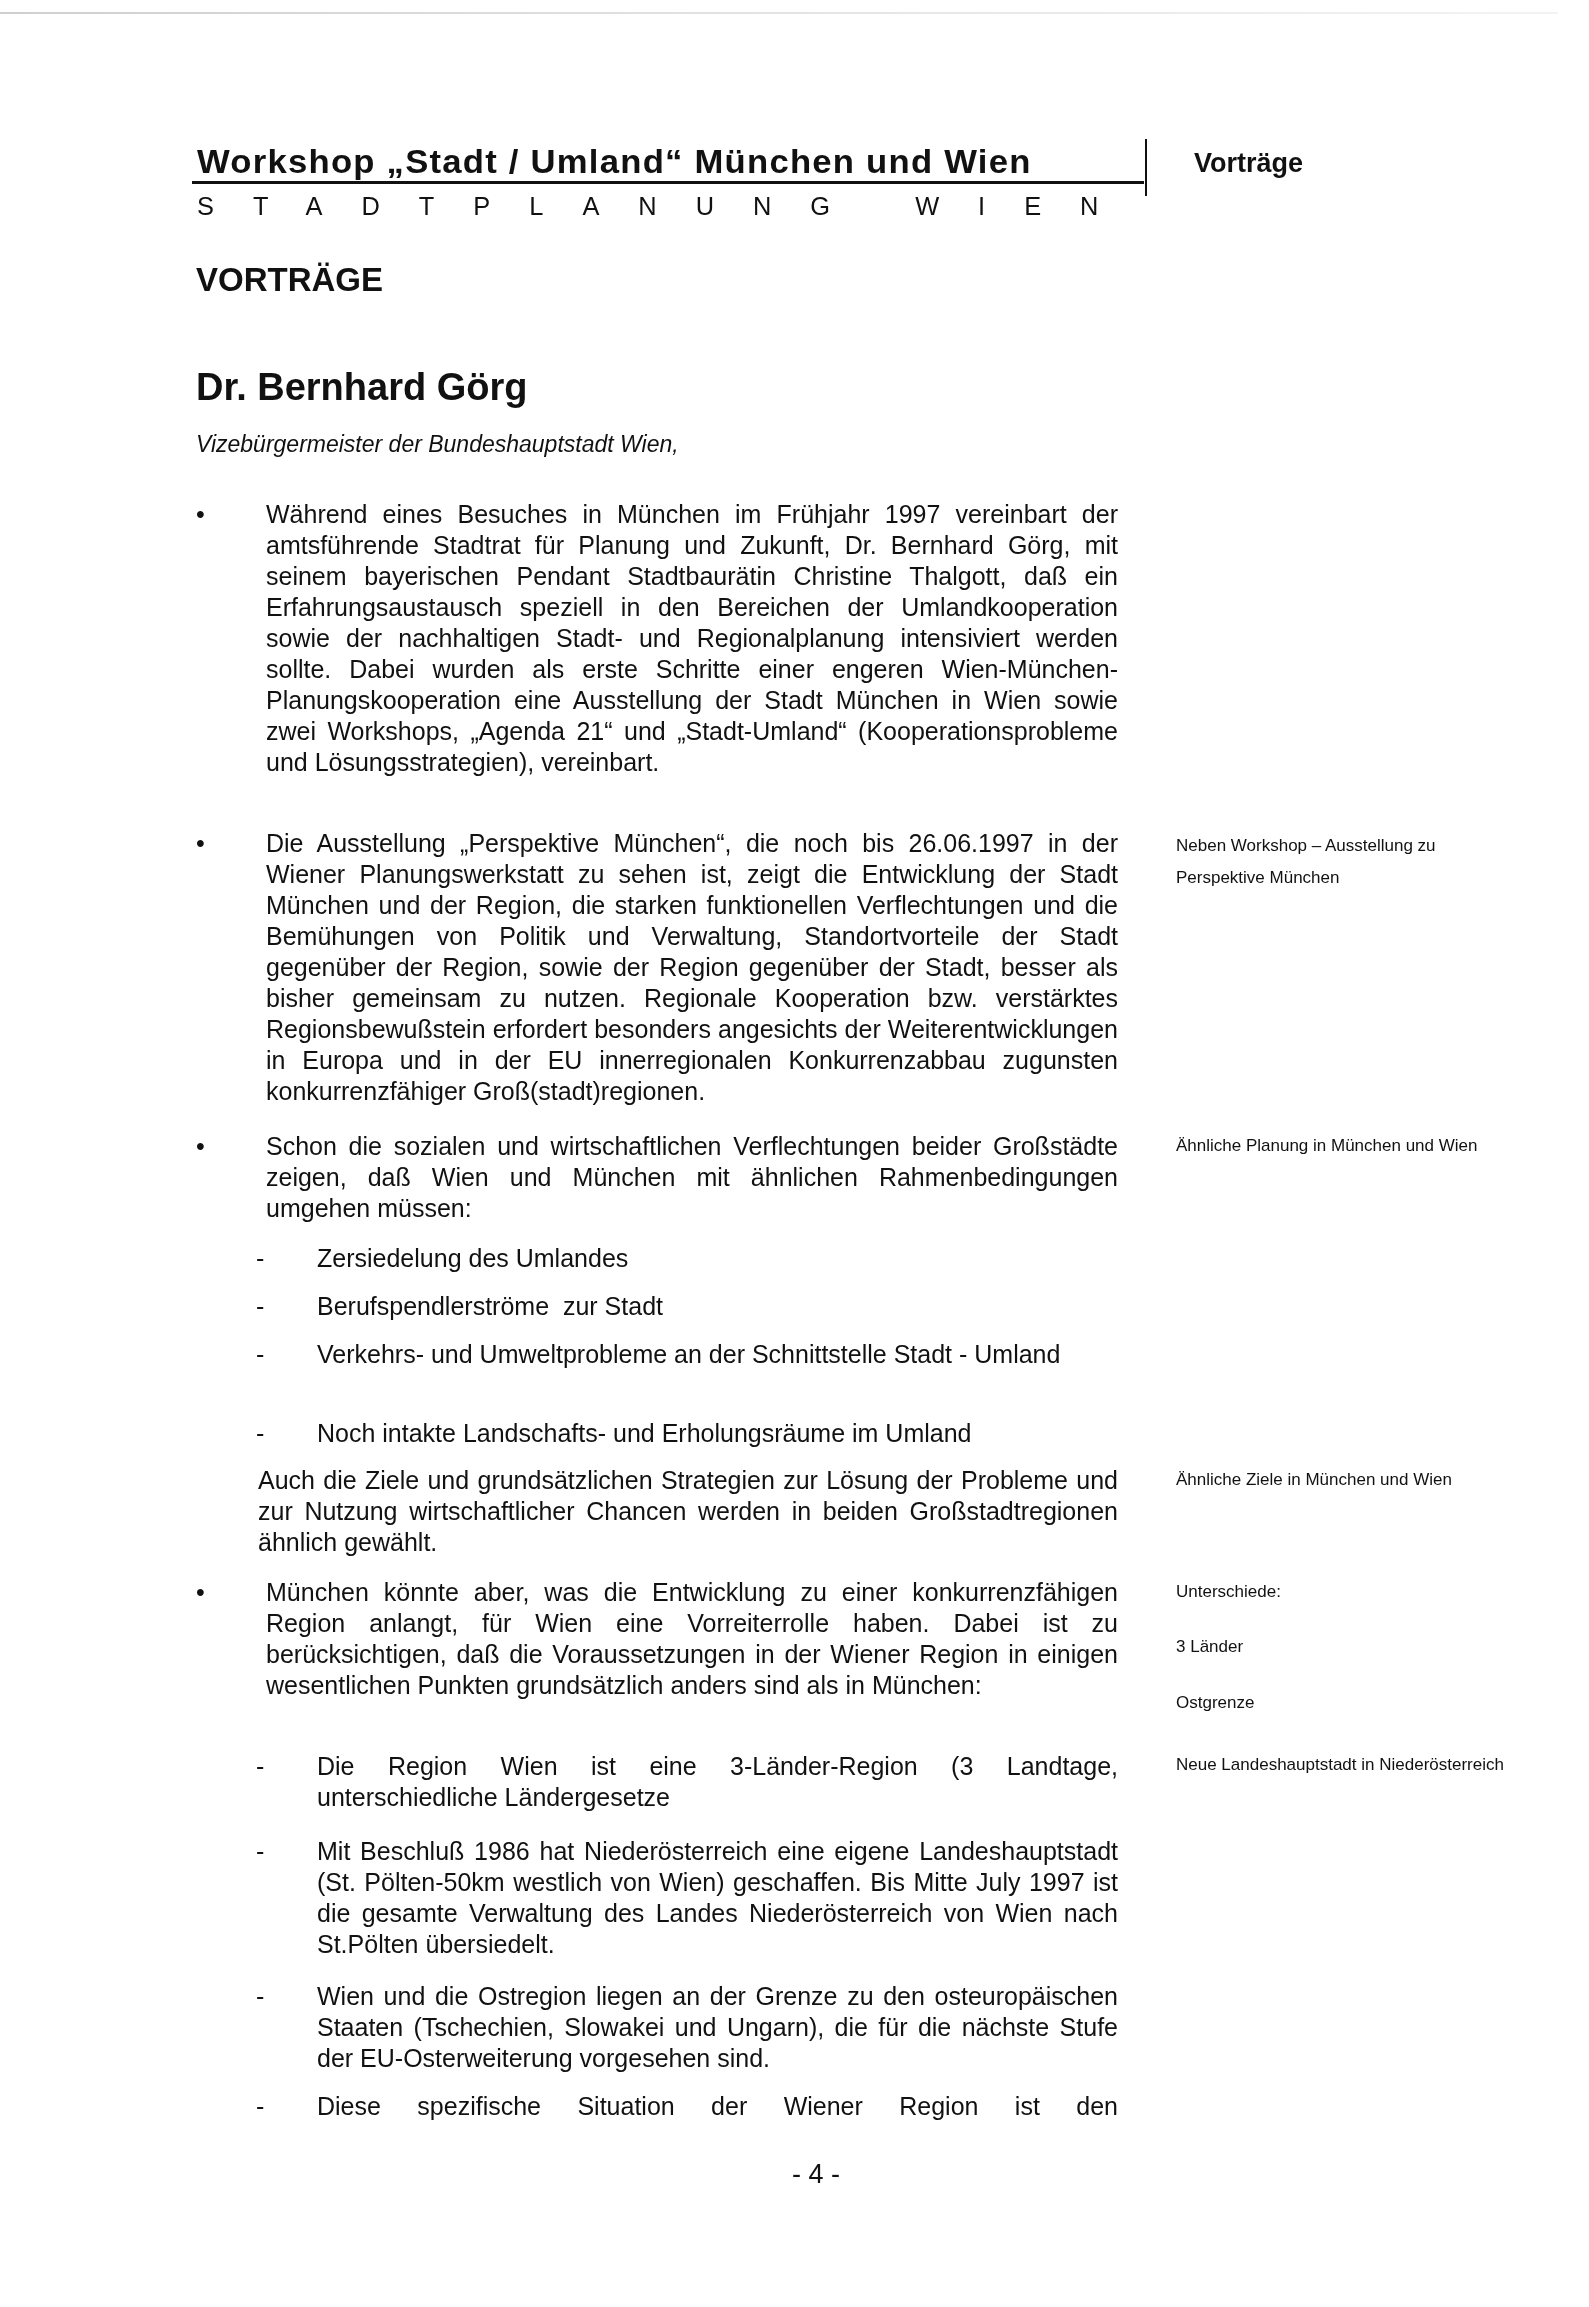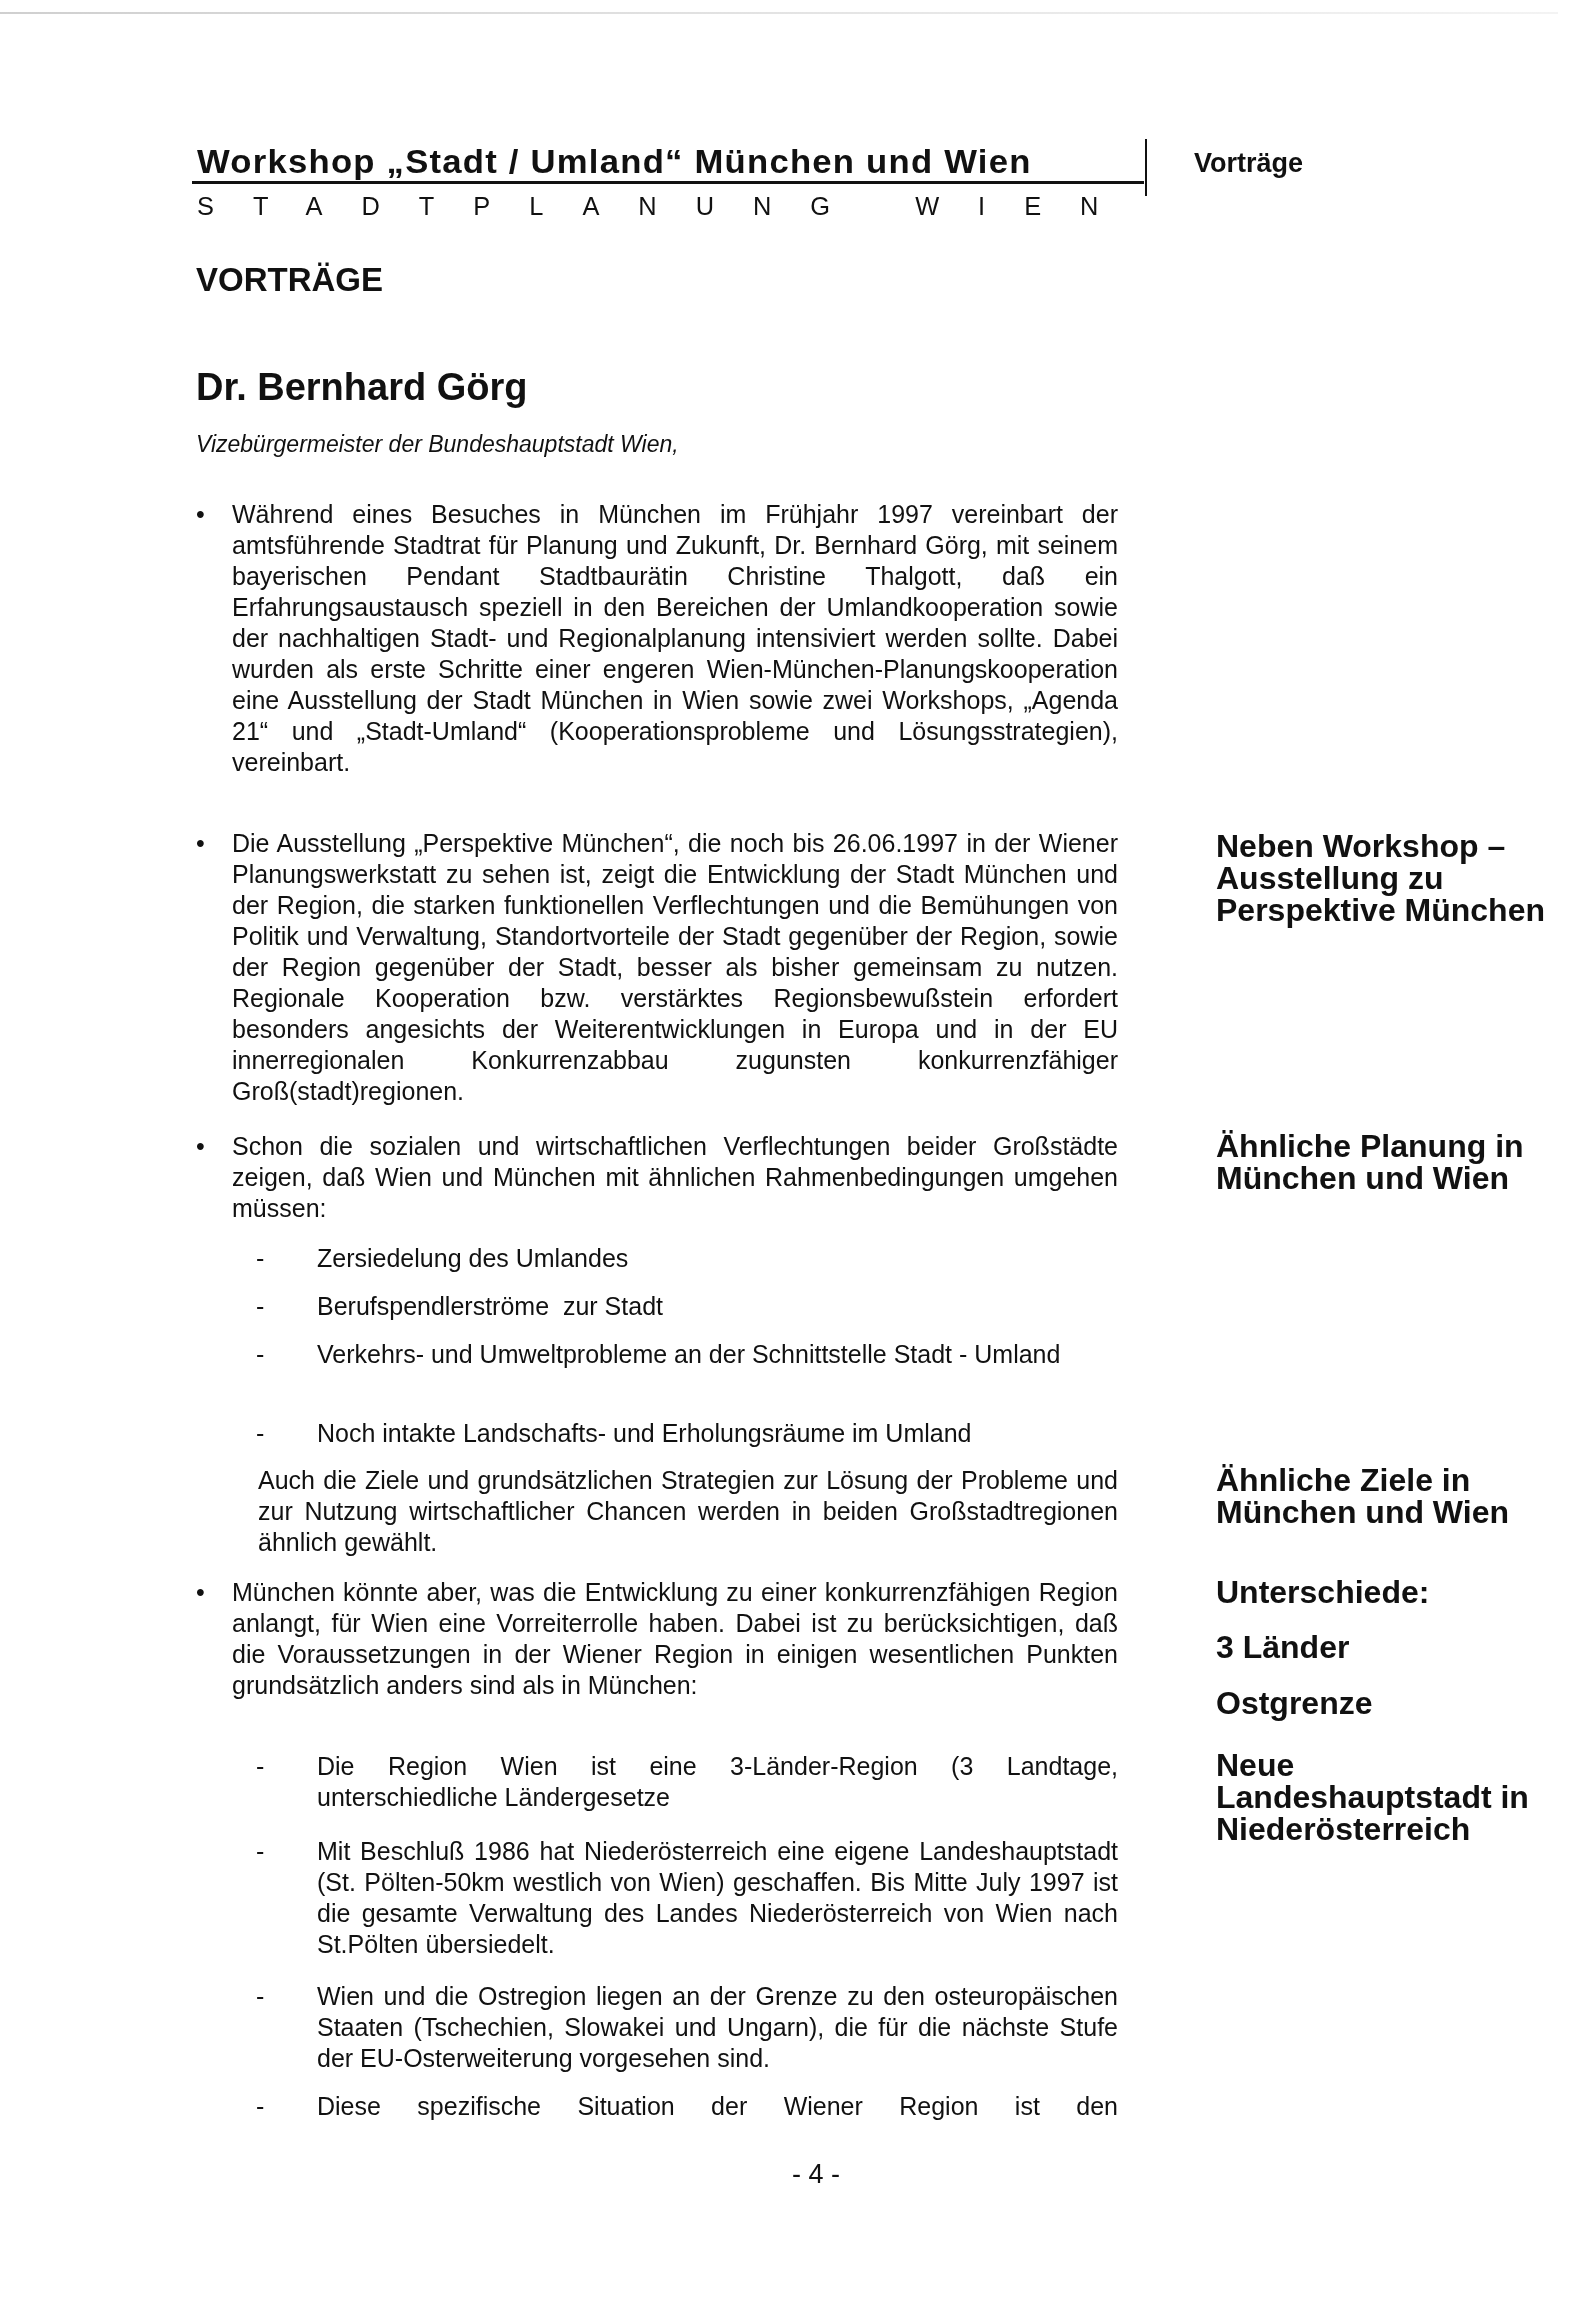--- a/index.html
+++ b/index.html
@@ -21,28 +21,28 @@
   }
   .header-side { position: absolute; left: 1194px; top: 148px; font-size: 27px; font-weight: bold; }
 
   .section-title { position: absolute; left: 196px; top: 261px; font-size: 33px; font-weight: bold; }
   .speaker-name { position: absolute; left: 196px; top: 366px; font-size: 38px; font-weight: bold; }
   .speaker-role { position: absolute; left: 196px; top: 429px; font-size: 23px; font-style: italic; line-height: 30px; }
 
   .body-text { font-size: 25px; line-height: 31px; text-align: justify; }
   .bullet { position: absolute; left: 196px; width: 922px; }
   .bullet .dot { position: absolute; left: 0; top: 0; font-size: 25px; line-height: 31px; }
-  .bullet .txt { margin-left: 36px; }
+  .bullet .txt { margin-left: 70px; }
   .plain { position: absolute; left: 258px; width: 860px; }
   .dash-item { position: absolute; left: 256px; width: 862px; }
   .dash-item .dash { position: absolute; left: 0; top: 0; font-size: 25px; line-height: 31px; }
   .dash-item .txt { margin-left: 61px; }
 
   .margin-note {
-    position: absolute; left: 1216px; width: 334px; font-size: 32px; font-weight: bold; line-height: 32px;
+    position: absolute; left: 1176px; width: 334px; font-size: 17px; font-weight: normal; line-height: 32px;
   }
   .page-number { position: absolute; left: 792px; top: 2159px; font-size: 27px; }
 </style>
 </head>
 <body>
 
 <div class="scanline"></div>
 
 <header>
   <div class="header-title">Workshop „Stadt / Umland“ München und Wien</div>

